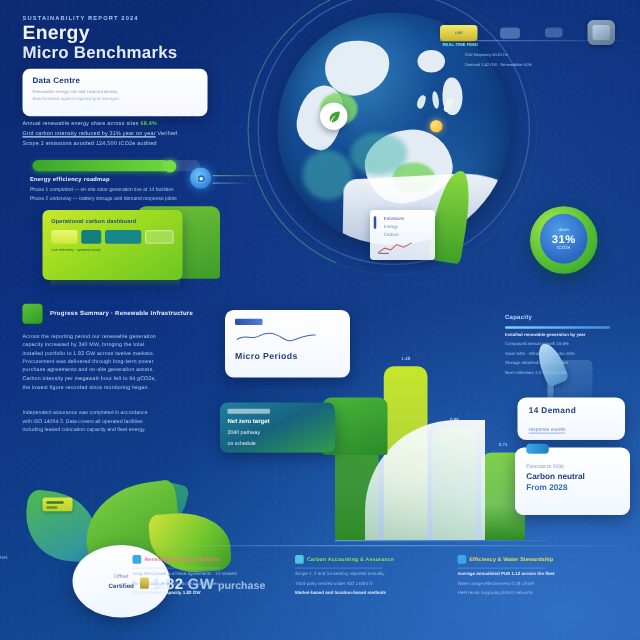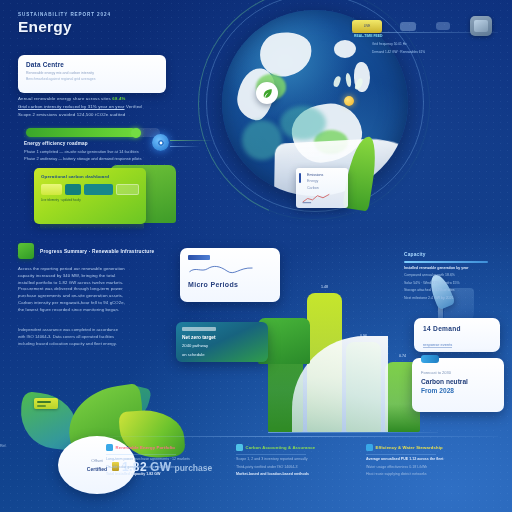--- a/index.html
+++ b/index.html
@@ -428,20 +428,21 @@
   <div id="rocket">
     <div id="rocketPanel"></div>
     <div id="rocketTrail"></div>
     <div id="rocketBody"></div>
   </div>
 
   <div id="hdr">
     <div class="eyebrow">SUSTAINABILITY REPORT 2024</div>
     <div class="h1">
       <span>Energy</span>
+      <span class="l2">Micro Benchmarks</span>
     </div>
   </div>
 
   <div id="heroCard">
     <div class="t">Data Centre</div>
     <div class="s">Renewable energy mix and carbon intensity</div>
     <div class="s2">Benchmarked against regional grid averages</div>
   </div>
 
   <div id="statRows">
@@ -495,20 +496,27 @@
     <div class="bm"></div>
     <div class="r">Emissions</div>
     <div class="r g">Energy</div>
     <div class="r g">Carbon</div>
     <svg class="spark" viewBox="0 0 40 14">
       <path d="M1 12 L8 7 L15 9 L22 3 L30 6 L39 1" fill="none" stroke="#d05a5a" stroke-width="1.2"></path>
       <path d="M1 13 L13 13" stroke="#3a5590" stroke-width="1"></path>
     </svg>
   </div>
 
+  <div id="gbadge">
+    <div id="gbadgeIn">
+      <div class="k">down</div>
+      <div class="v">31%</div>
+      <div class="s">tCO2e</div>
+    </div>
+  </div>
 
   <div id="bodyBlk">
     <div class="head">
       <div id="sqIcon"></div>
       <div class="htxt">Progress Summary · Renewable Infrastructure</div>
     </div>
     <div class="p">
       <div>Across the reporting period our renewable generation</div>
       <div>capacity increased by 340 MW, bringing the total</div>
       <div>installed portfolio to 1.82 GW across twelve markets.</div>

